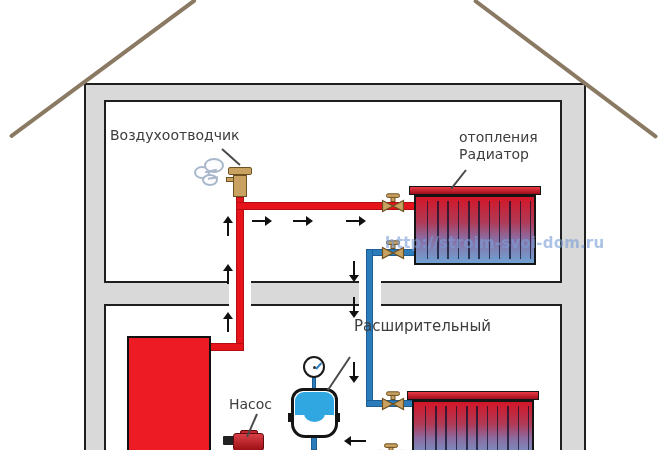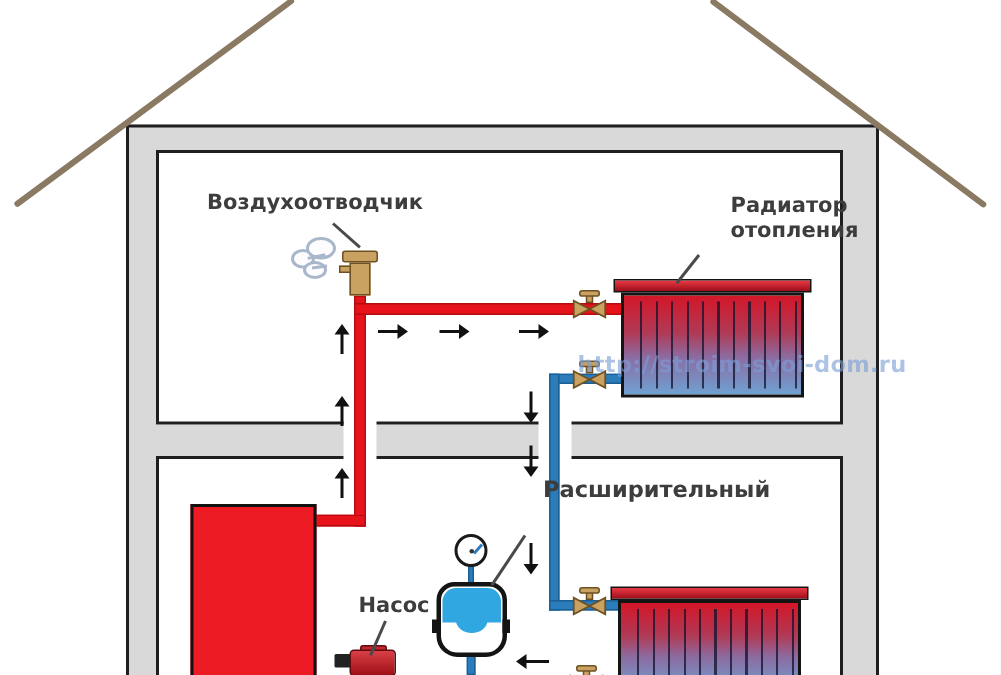--- a/index.html
+++ b/index.html
@@ -9,21 +9,21 @@
   .abs{position:absolute;}
   
   .wall{background:#d9d9d9;border:2px solid #1f1f1f;}
   .room{background:#ffffff;border:2px solid #1f1f1f;}
   .roof{background:#8a7a63;border-radius:2px;transform-origin:0 50%;}
   .notch{background:#ffffff;}
   
   .pipe-red{background:#e6131b;box-shadow:inset 0 0 0 1px #b30d12;}
   .pipe-blue{background:#2b7cba;box-shadow:inset 0 0 0 1px #1d5e94;}
   
-  .lbl{color:#3d3d3d;font-weight:bold;font-size:14px;line-height:17px;white-space:nowrap;margin-left:28px;}
+  .lbl{color:#3d3d3d;font-weight:normal;font-size:14px;line-height:17px;white-space:nowrap;}
   .pointer{height:2px;background:#4a4a4a;transform-origin:0 50%;}
   .watermark{color:rgba(122,158,214,0.62);font-weight:bold;font-size:15px;letter-spacing:0.2px;white-space:nowrap;margin-left:40px;}
   
   .rad-cap{position:absolute;left:0;top:0;width:132px;height:9px;background:linear-gradient(180deg,#ea3a44 0%,#9d0d1a 100%);border:1px solid #141414;}
   .rad-body{position:absolute;left:5px;top:9px;width:122px;border:2px solid #141414;
             background:linear-gradient(180deg,#d41628 0%,#b03a56 38%,#8c6ba0 62%,#6fa1d2 100%);}
   .rad-fins{position:absolute;left:2px;right:2px;top:4px;bottom:4px;
             background:repeating-linear-gradient(90deg,transparent 0 8.8px,rgba(15,18,45,0.75) 8.8px 10.3px);}
   
   .arr .shaft{position:absolute;background:#111;}
@@ -190,25 +190,25 @@
 
   <div class="abs pointer" style="left:222px;top:148px;width:24px;transform:rotate(41.6deg);z-index:6;"></div>
   <div class="abs pointer" style="left:466px;top:169px;width:24px;transform:rotate(128.3deg);z-index:6;"></div>
   <div class="abs pointer" style="left:350px;top:356px;width:40px;transform:rotate(123.7deg);z-index:6;"></div>
   <div class="abs pointer" style="left:257px;top:413px;width:25px;transform:rotate(113.5deg);z-index:6;"></div>
 
   <div class="abs lbl" style="left:110px;top:127px;z-index:7;">
     <span>Воздухоотводчик</span>
   </div>
   <div class="abs lbl" style="left:459px;top:129px;z-index:7;">
+    <div>отопления</div>
     <div>Радиатор</div>
-    <div>отопления</div>
-  </div>
-  <div class="abs lbl" style="left:334px;top:317px;font-size:15px;line-height:19px;z-index:7;">
+  </div>
+  <div class="abs lbl" style="left:354px;top:317px;font-size:15px;line-height:19px;z-index:7;">
     <div>Расширительный</div>
   </div>
-  <div class="abs lbl" style="left:211px;top:396px;z-index:7;">
+  <div class="abs lbl" style="left:229px;top:396px;z-index:7;">
     <span>Насос</span>
   </div>
 
   <div class="abs watermark" style="left:345px;top:234px;z-index:8;">http://stroim-svoi-dom.ru</div>
 
 </div>
 
 </body></html>

